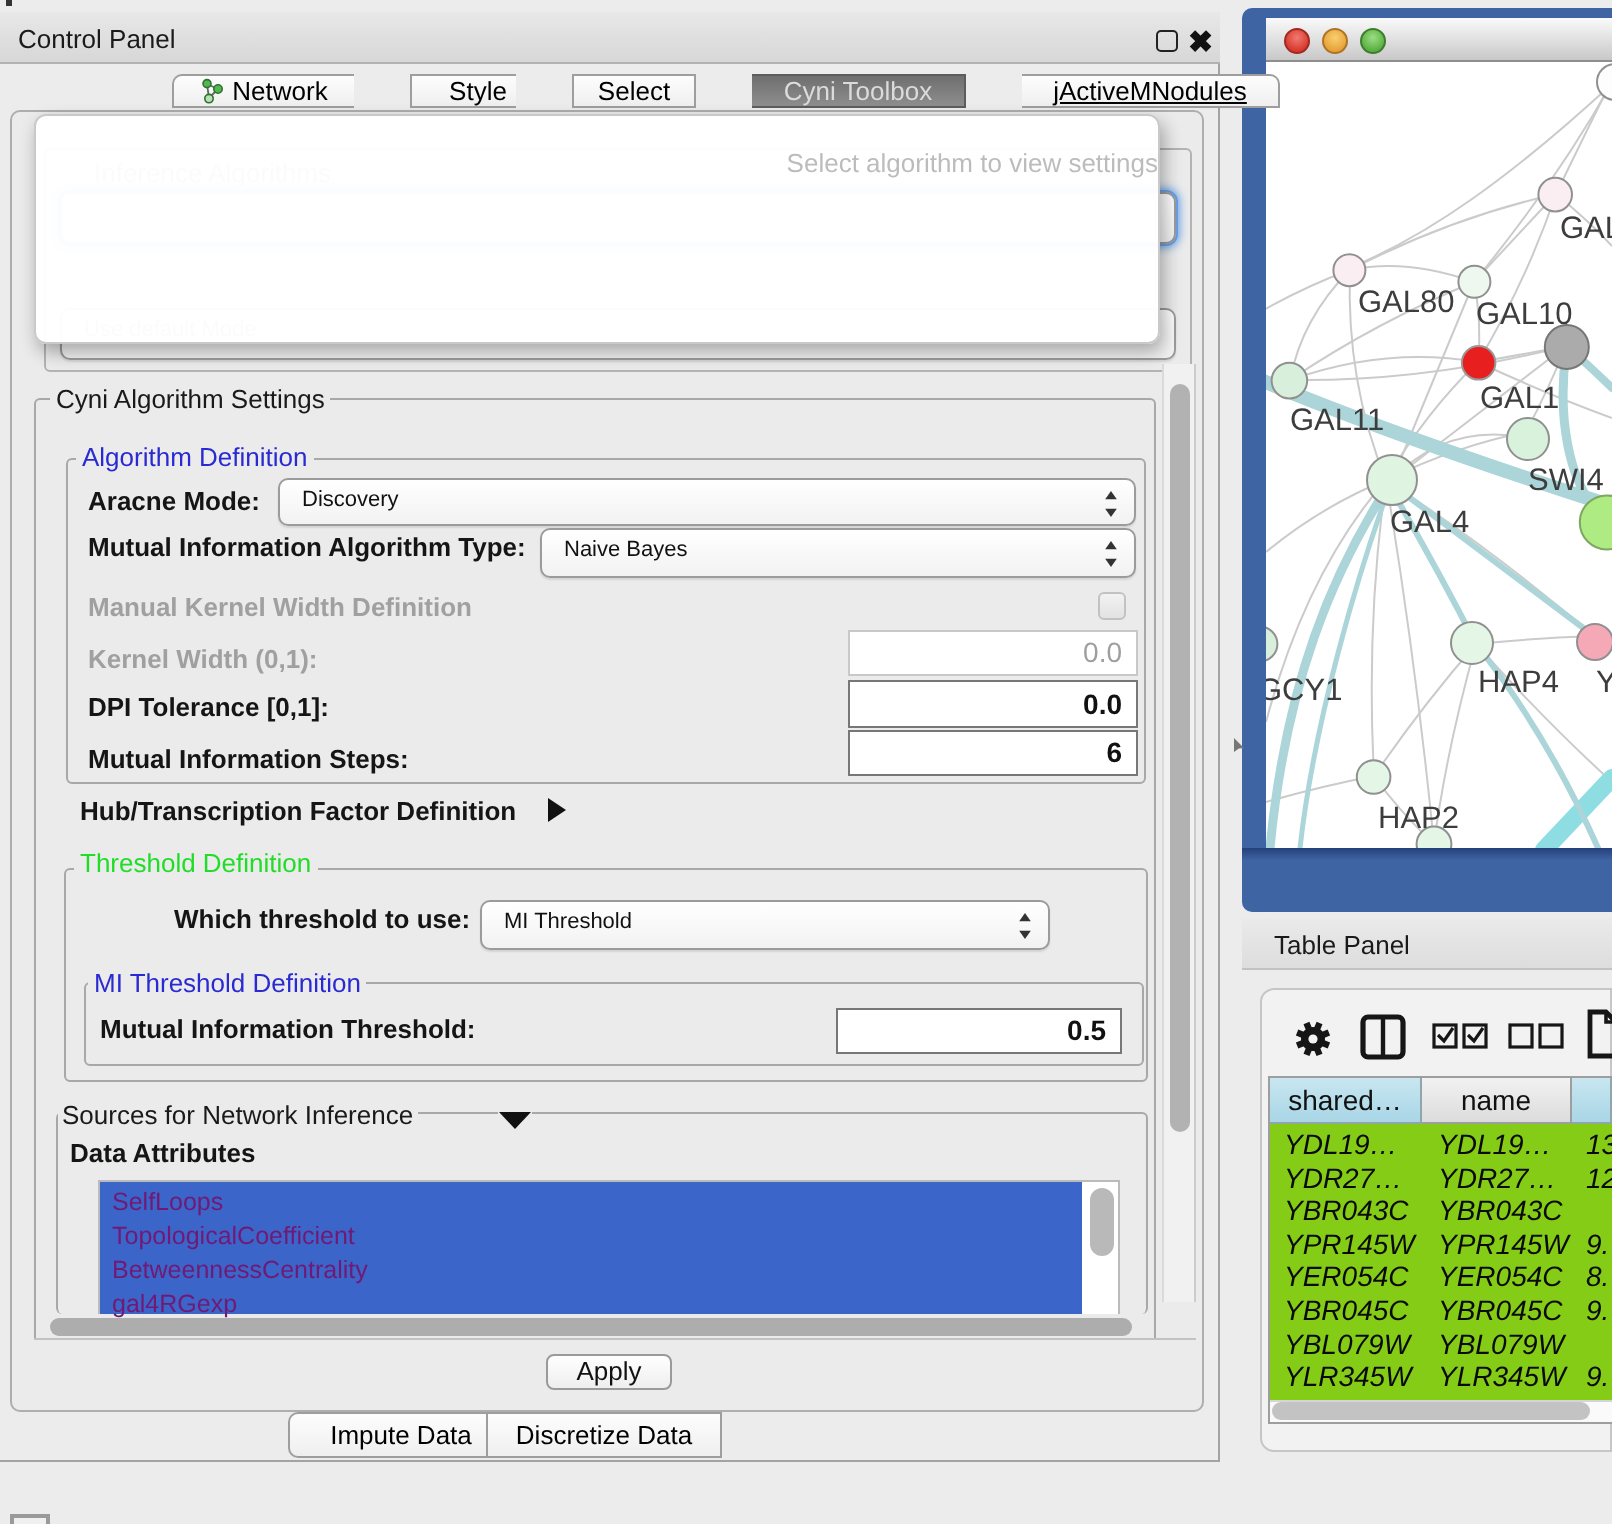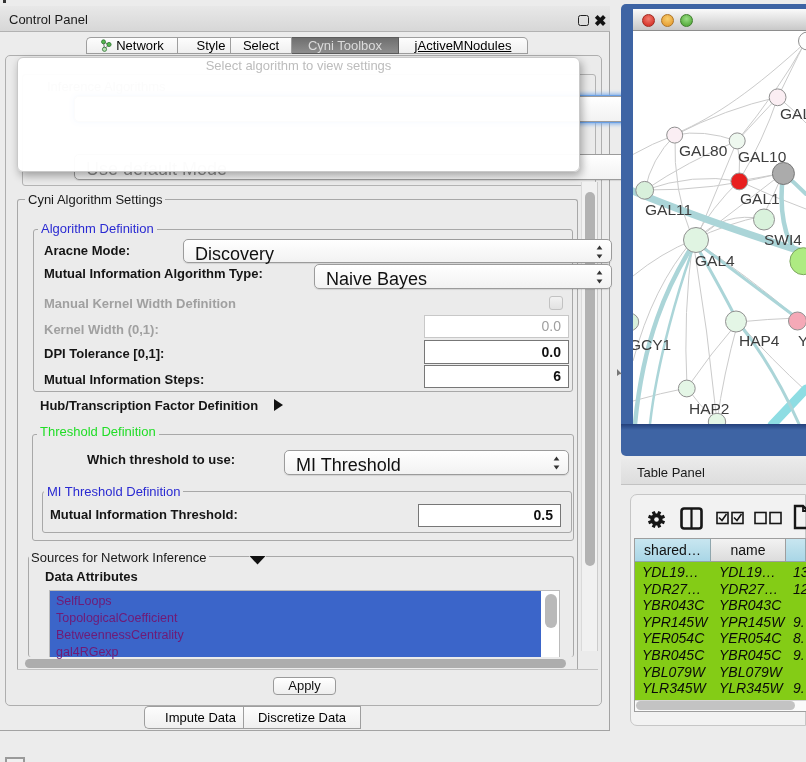--- a/index.html
+++ b/index.html
@@ -3,38 +3,38 @@
 <meta charset="utf-8">
 <style>
 * { margin:0; padding:0; box-sizing:border-box; }
 html,body { width:806px; height:762px; overflow:hidden; }
 body { font-family:"Liberation Sans", sans-serif; background:#ececec; position:relative; }
 .abs { position:absolute; }
 .lbl { position:absolute; font-size:13px; color:#151515; font-weight:bold; white-space:nowrap; }
 .dis { color:#a0a0a0 !important; }
 .grp { position:absolute; border:1px solid #a8a8a8; border-radius:3px; }
 .grplbl { position:absolute; font-size:13px; background:#ececec; padding:0 3px; white-space:nowrap; z-index:2; }
-.combo { position:absolute; background:linear-gradient(#ffffff,#f2f2f2); border:1px solid #9b9b9b; border-radius:5px; box-shadow:0 1px 1px rgba(0,0,0,0.1); font-size:18px; color:#111;margin-left:44px; }
+.combo { position:absolute; background:linear-gradient(#ffffff,#f2f2f2); border:1px solid #9b9b9b; border-radius:5px; box-shadow:0 1px 1px rgba(0,0,0,0.1); font-size:11px; color:#111; }
 .cmt { position:absolute; left:11px; top:4px; white-space:nowrap; }
 .fld { position:absolute; background:#fff; border:1px solid #777; font-size:14px; font-weight:bold; color:#111; text-align:right; padding-right:7px; }
 .tab { background:linear-gradient(#fdfdfd,#efefef); border:1px solid #9e9e9e; display:flex; align-items:center; justify-content:center; }
 </style>
 </head>
 <body>
 
 <div class="abs" style="left:3px; top:0px; width:3px; height:3px; background:#333;"></div>
 <div class="abs" style="left:0px; top:6px; width:610px; height:725px; background:#ececec; border-right:1px solid #a3a3a3; border-bottom:1px solid #a3a3a3;"></div>
 <div class="abs" style="left:0px; top:6px; width:610px; height:26px; background:linear-gradient(#e8e8e8,#d7d7d7); border-bottom:1px solid #b2b2b2;"></div>
 <div class="abs" style="left:9px; top:12px; font-size:13px; color:#1a1a1a;">Control Panel</div>
 <div class="abs" style="left:578px; top:15px; width:11px; height:11px; border:1.5px solid #222; border-radius:2.5px;"></div>
 <div class="abs" style="left:594px; top:12px; font-size:15px; font-weight:bold; color:#111;">✖</div>
 
 <div class="abs" style="left:5px; top:55px; width:597px; height:651px; background:#ebebeb; border:1px solid #aeaeae; border-radius:5px;"></div>
 
-<div class="abs" style="left:86px; top:37px; height:17px; display:flex; font-size:13px; z-index:3;">
+<div class="abs" style="left:86px; top:37px; height:17px; display:flex; font-size:13px; z-index:3;gap:28px;">
   <div class="tab" style="width:91px; border-right:none; border-radius:5px 0 0 0; gap:4px;">
     <svg width="12" height="13" viewBox="0 0 12 13">
         <path d="M3.5 3 L4.5 10 M4.5 10 L9 5.5 M3.5 3 L9 5.5" stroke="#666" stroke-width="0.9" fill="none"></path>
         <circle cx="3.5" cy="2.8" r="2" fill="#55b84f" stroke="#2c7230" stroke-width="0.8"></circle>
         <circle cx="9" cy="5.5" r="2.1" fill="#55b84f" stroke="#2c7230" stroke-width="0.8"></circle>
         <circle cx="4.5" cy="10.3" r="2.1" fill="#b9e0b4" stroke="#2c7230" stroke-width="0.8"></circle>
       </svg>
     <span>Network</span>
     </div>
   <div class="tab" style="width:53px; border-right:none;padding-left:14px;">Style</div>
@@ -111,38 +111,38 @@
 <div class="grp" style="left:42px; top:491px; width:530px; height:42px;"></div>
 <div class="grplbl" style="left:44px; top:484px; color:#2a2ad2; background:#ebebeb;">MI Threshold Definition</div>
 <div class="lbl" style="left:50px; top:507px;">Mutual Information Threshold:</div>
 <div class="fld" style="left:418px; top:504px; width:143px; height:23px; line-height:21px;">0.5</div>
 
 <div class="grp" style="left:28px; top:556px; width:546px; height:101px; border-bottom:none;"></div>
 <div class="abs" style="left:29px; top:550px; font-size:13px; color:#1a1a1a; background:#ebebeb; padding:0 2px; z-index:2;">Sources for Network Inference</div>
 <svg class="abs" style="left:249px; top:555px; z-index:2; background:#ebebeb;" width="17" height="10" viewBox="0 0 17 10">
     <path d="M0.5 1 L16.5 1 L8.5 9.5 Z" fill="#111"></path>
   </svg>
-<div class="lbl" style="left:45px; top:569px;">Data Attributes</div>
+<div class="lbl" style="left:35px; top:569px;">Data Attributes</div>
 
 <div class="abs" style="left:49px; top:590px; width:511px; height:67px; background:#fff; border:1px solid #bbb; border-bottom:none;"></div>
 <div class="abs" style="left:50px; top:591px; width:491px; height:66px; background:#3b65c9;"></div>
 <div class="abs" style="left:56px; top:593px; width:480px; font-size:12.5px; color:#701a75; line-height:17px;">SelfLoops<br>TopologicalCoefficient<br>BetweennessCentrality<br>gal4RGexp</div>
 <div class="abs" style="left:545px; top:594px; width:12px; height:34px; background:#b9b9b9; border-radius:6px;"></div>
 
 <div class="abs" style="left:273px; top:677px; width:63px; height:18px; background:linear-gradient(#ffffff,#eeeeee); border:1px solid #9a9a9a; border-radius:4px; text-align:center; font-size:13px; line-height:16px; color:#111;">Apply</div>
 
 <div class="abs" style="left:144px; top:706px; width:325px; height:23px; display:flex; font-size:13px;">
   <div class="tab" style="width:99px; border-radius:5px 0 0 5px; border-right:none; padding-left:13px;">Impute Data</div>
   <div class="tab" style="width:118px;">Discretize Data</div>
 </div>
 
 <div class="abs" style="left:5px; top:757px; width:20px; height:5px; border:2px solid #9a9a9a; border-bottom:none; background:#f0f0f0;"></div>
 
 <div class="abs" style="left:17px; top:57px; width:563px; height:115px; background:rgba(255,255,255,0.97); border:1px solid #c9c9c9; border-radius:6px; box-shadow:2px 4px 9px rgba(0,0,0,0.32); z-index:5;">
-  <div style="text-align:center; font-size:13px; color:#bcbcbc; margin-top:0px; line-height:15px;">Select algorithm to view settings</div>
+  <div style="text-align:right; font-size:13px; color:#bcbcbc; margin-top:16px; line-height:15px;">Select algorithm to view settings</div>
 </div>
 
 <div class="abs" style="left:621px; top:4px; width:185px; height:452px; background:#3e64a4; border-radius:5px 0 0 5px;"></div>
 <div class="abs" style="left:621px; top:424px; width:185px; height:6px; background:linear-gradient(#24407a,#3e64a4);"></div>
 <div class="abs" style="left:633px; top:9px; width:173px; height:22px; background:linear-gradient(#fafafa,#c8c8c8); border-bottom:1px solid #8e8e8e;"></div>
 <div class="abs" style="left:642px; top:14px; width:13px; height:13px; border-radius:50%; background:radial-gradient(circle at 50% 35%, #f07a6e, #d93a30 70%); border:0.5px solid #a02a20;"></div>
 <div class="abs" style="left:661px; top:14px; width:13px; height:13px; border-radius:50%; background:radial-gradient(circle at 50% 35%, #f8cf6e, #e8a33b 70%); border:0.5px solid #ad7425;"></div>
 <div class="abs" style="left:680px; top:14px; width:13px; height:13px; border-radius:50%; background:radial-gradient(circle at 50% 35%, #9ade84, #5cb043 70%); border:0.5px solid #3f7d2c;"></div>
 <div class="abs" id="canvas" style="left:633px; top:31px; width:173px; height:393px; background:#ffffff; overflow:hidden;">
 <svg width="173" height="393" viewBox="0 0 173 393" style="position:absolute; left:0; top:0;">

